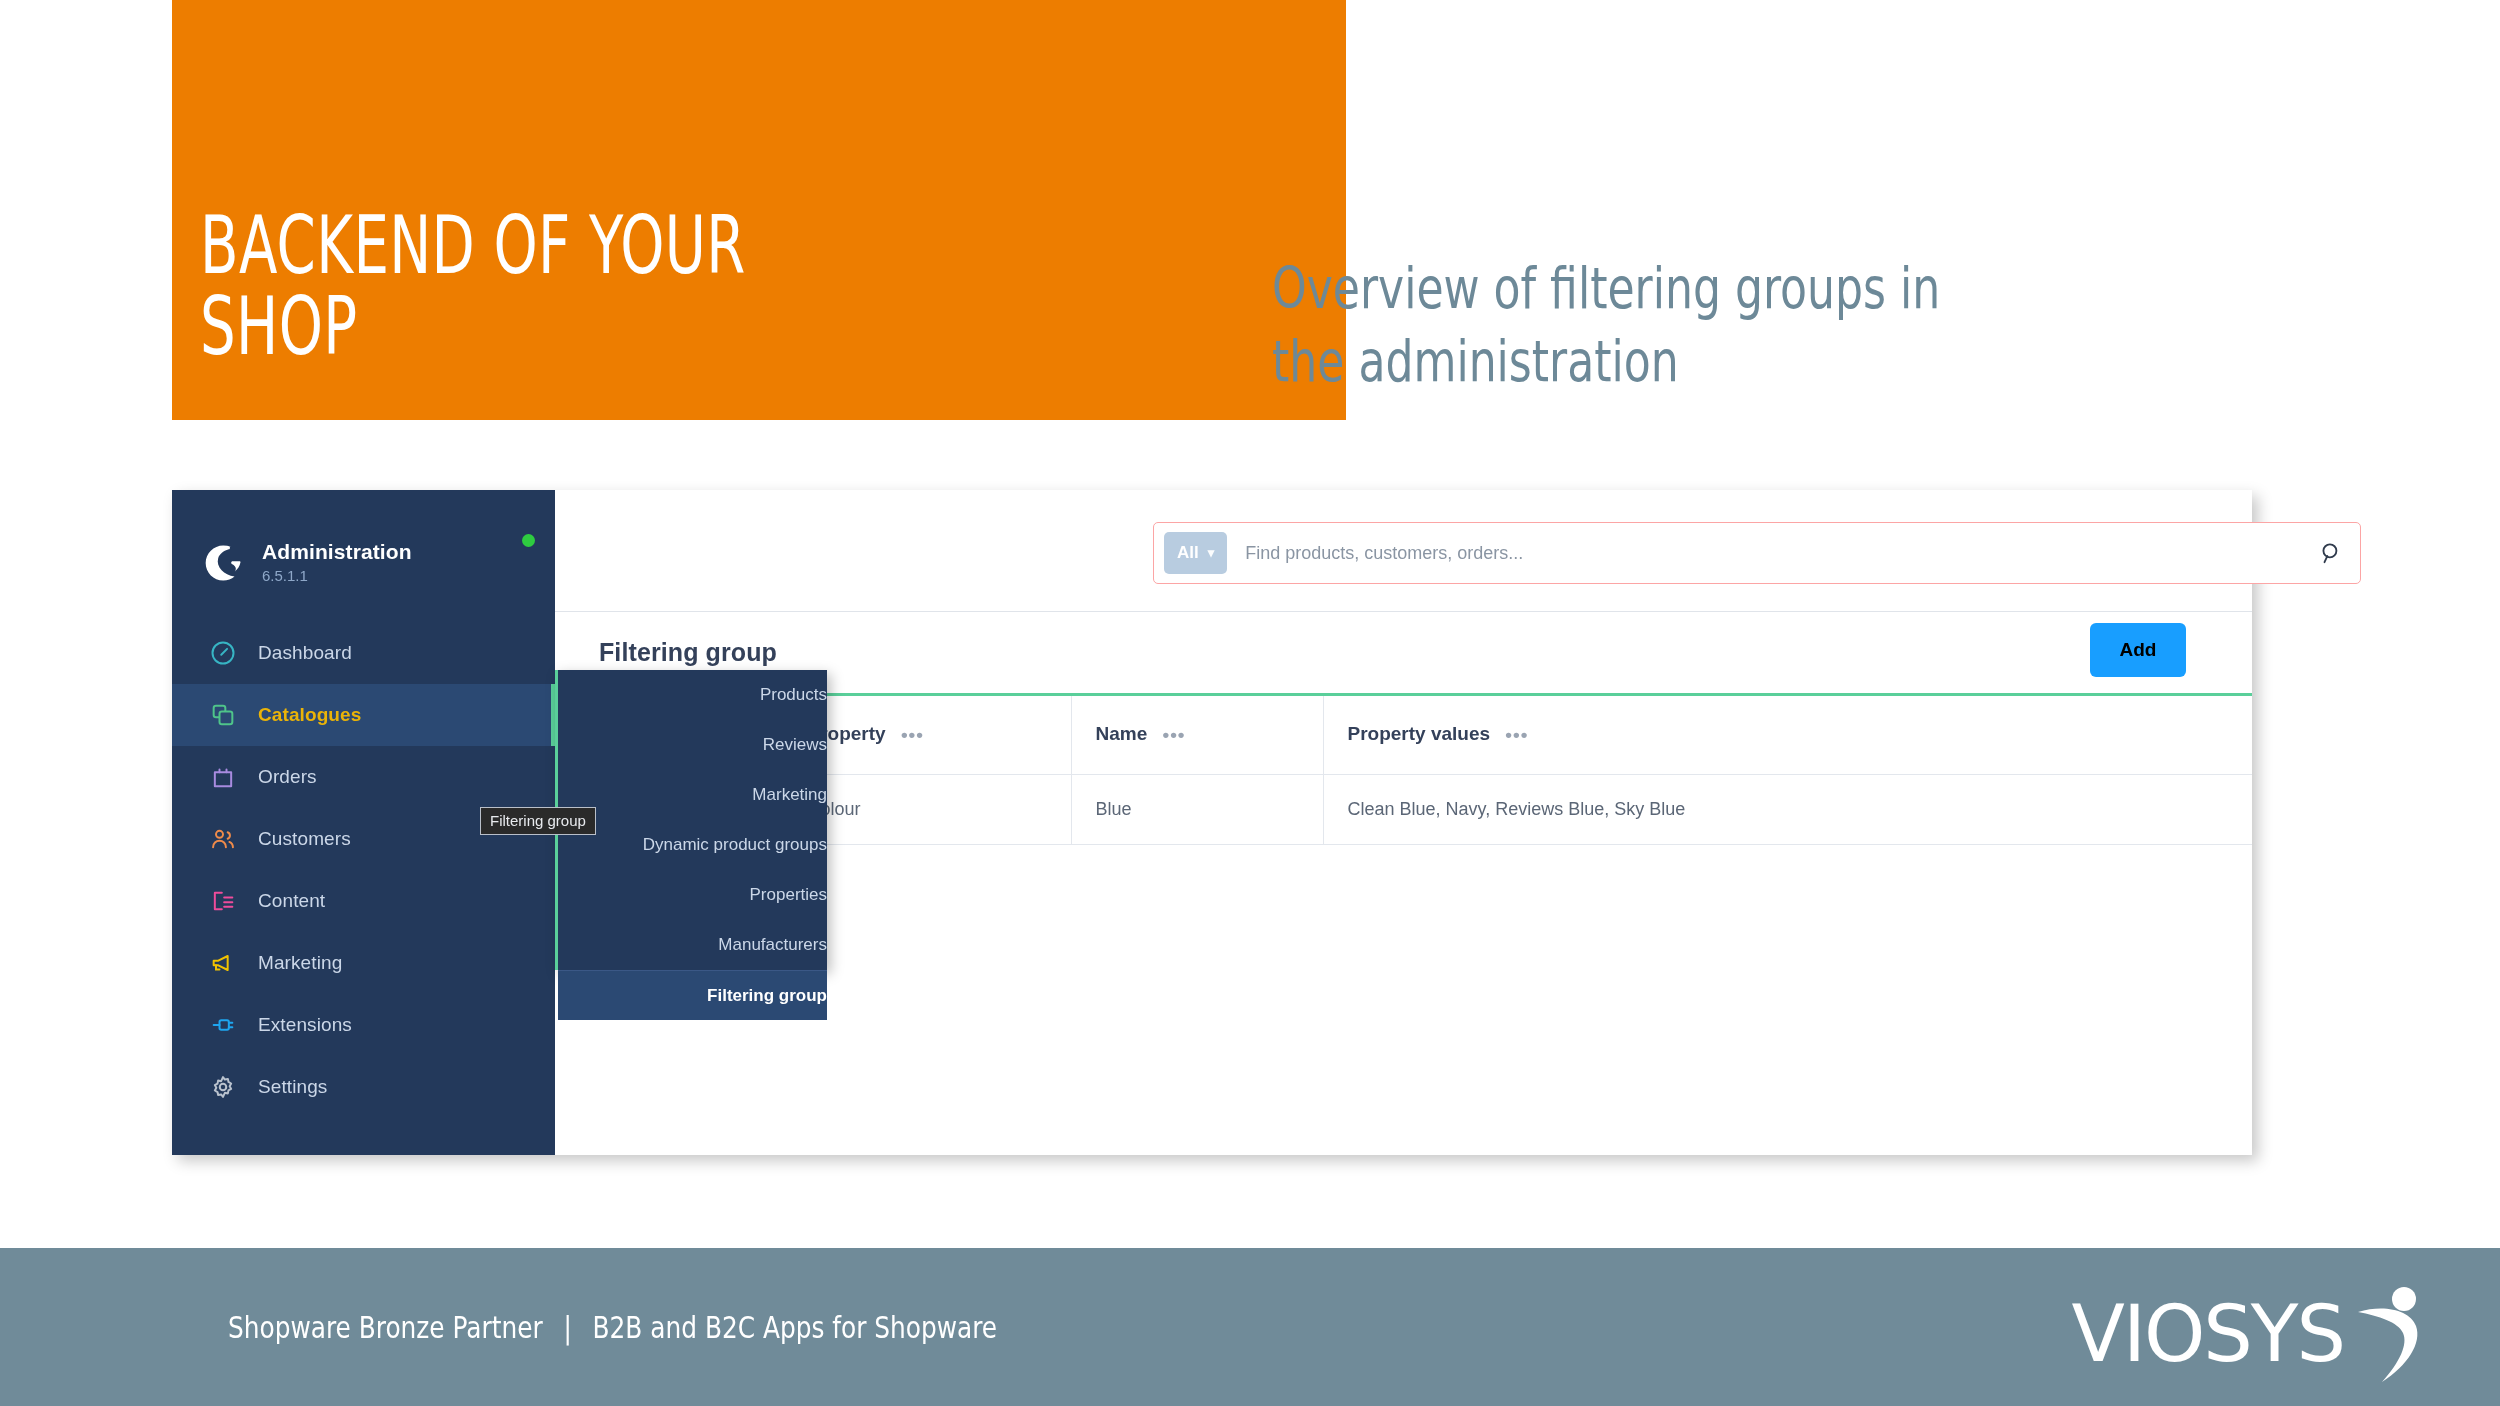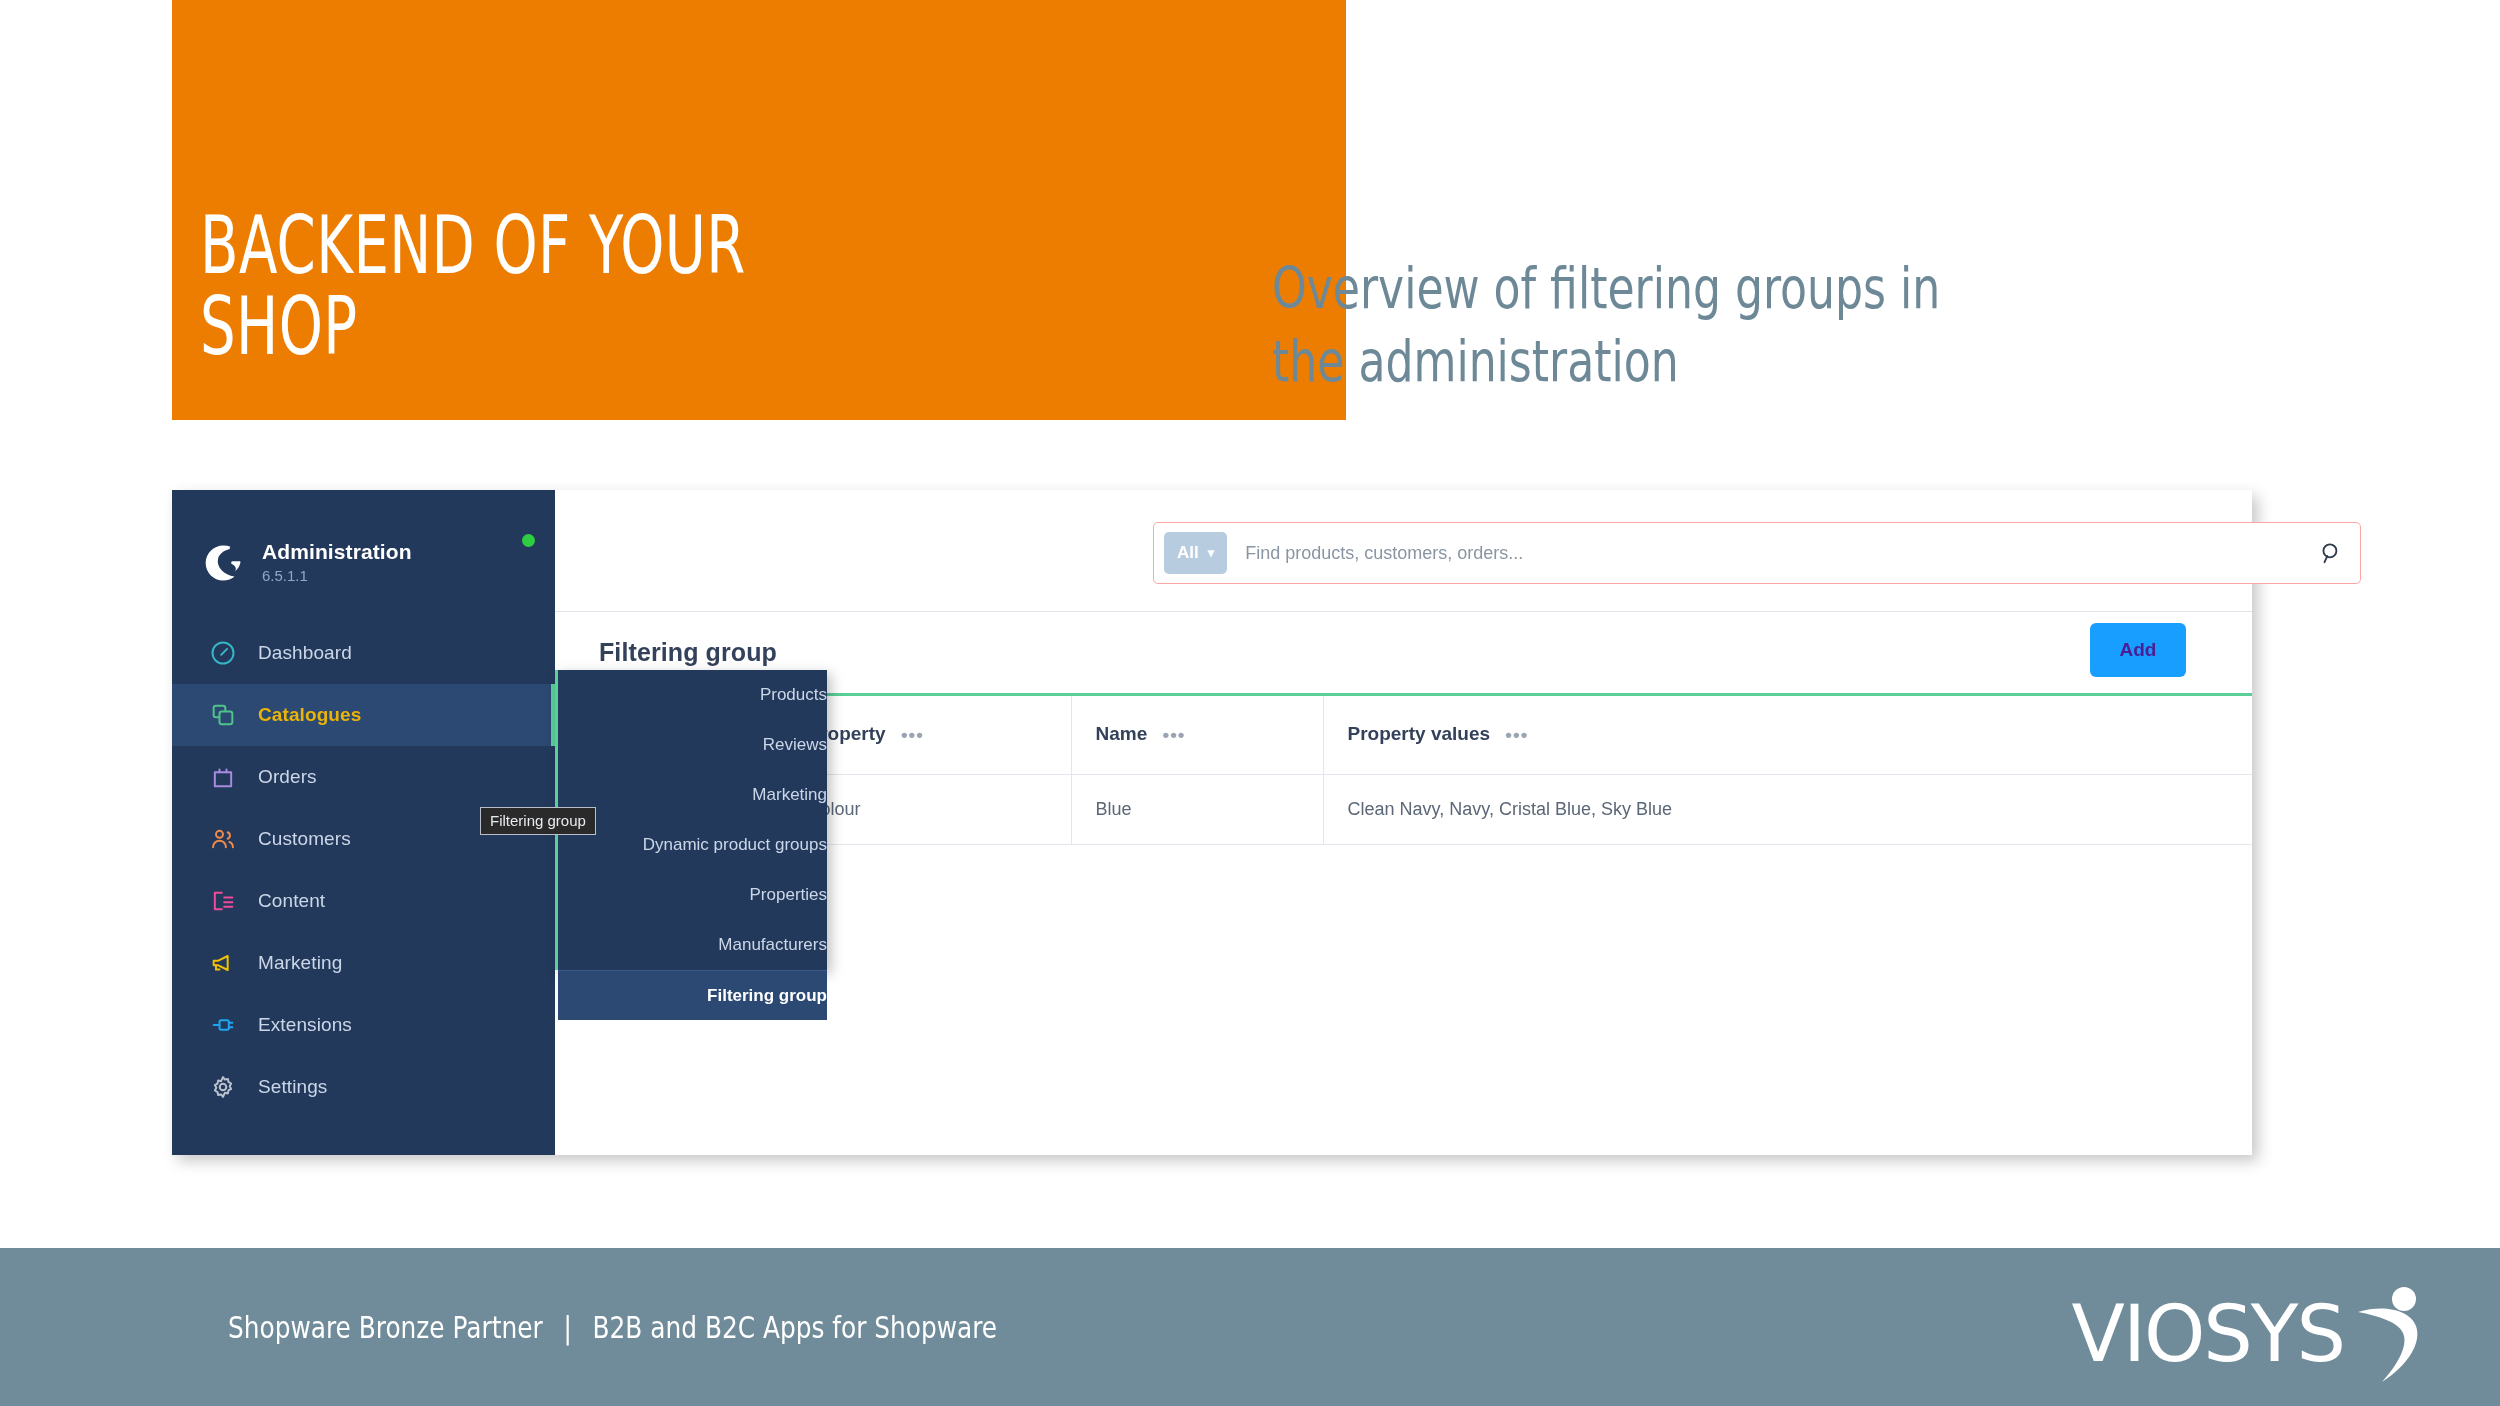--- a/index.html
+++ b/index.html
@@ -259,21 +259,21 @@
     font-size: 25px;
     font-weight: 700;
     color: #34415A;
     letter-spacing: 0.1px;
   }
   .add-btn {
     position: absolute;
     right: 66px;
     top: 11px;
     background: #189EFF;
-    color: #4c1d95;
+    color: #000000;
     font-size: 19px;
     font-weight: 700;
     border: none;
     border-radius: 6px;
     width: 96px;
     height: 54px;
     cursor: pointer;
     font-family: "Liberation Sans", sans-serif;
   }
 
@@ -530,21 +530,21 @@
               <span>Property values</span>
               <span class="dots">•••</span>
             </th>
           </tr>
         </thead>
         <tbody>
           <tr>
             <td class="col-sel"></td>
             <td class="col-prop">Colour</td>
             <td class="col-name">Blue</td>
-            <td>Clean Navy, Navy, Cristal Blue, Sky Blue</td>
+            <td>Clean Blue, Navy, Reviews Blue, Sky Blue</td>
           </tr>
         </tbody>
       </table>
 
     </div>
   </div>
 
   <div class="footer">
     <div class="footer-text">
       <span>Shopware Bronze Partner</span>

